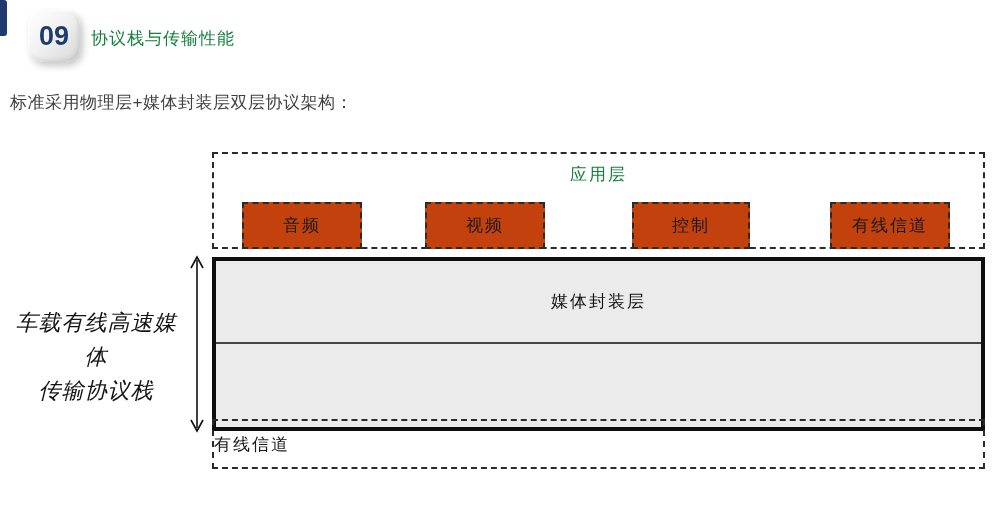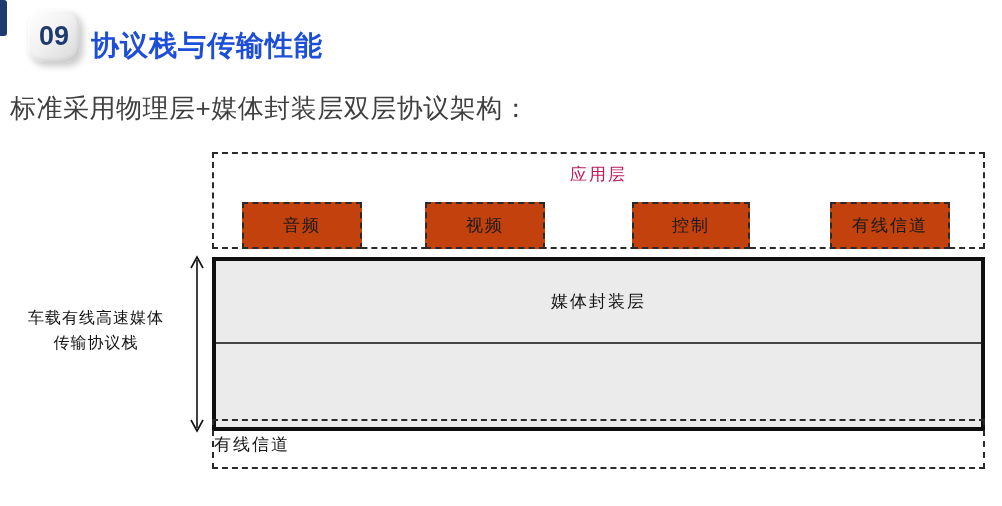--- a/index.html
+++ b/index.html
@@ -18,37 +18,37 @@
   .badge {
     position: absolute; left: 28px; top: 10px; width: 52px; height: 52px;
     border-radius: 15px;
     background: linear-gradient(135deg, #ffffff 0%, #f2f2f2 45%, #d7d7d7 100%);
     box-shadow: 3px 4px 7px rgba(0,0,0,0.22), inset 1px 1px 2px #ffffff, inset -2px -2px 4px rgba(0,0,0,0.10);
     display: flex; align-items: center; justify-content: center;
     font-size: 27px; font-weight: bold; color: #1e3a6e;
   }
   .page-title {
     position: absolute; left: 91px; top: 27px;
-    font-size: 28px; font-weight: bold; color: #1d4ed8; letter-spacing: 1px;
+    font-size: 17px; font-weight: normal; color: #15803d; letter-spacing: 1px;
   }
   .intro-text {
     position: absolute; left: 10px; top: 91px;
-    font-size: 26px; color: #3f3f3f; letter-spacing: 0.5px;
+    font-size: 17px; color: #3f3f3f; letter-spacing: 0.5px;
   }
 
   
   .diagram { position: absolute; left: 0; top: 0; width: 1002px; height: 506px; }
 
   .app-layer-box {
     position: absolute; left: 212px; top: 152px; width: 773px; height: 97px;
     border: 2px dashed #2a2a2a;
   }
   .app-layer-label {
     position: absolute; top: 9px; left: 0; width: 100%;
-    text-align: center; font-size: 17px; color: #be185d; letter-spacing: 2px;
+    text-align: center; font-size: 17px; color: #15803d; letter-spacing: 2px;
   }
   .app-sub-box {
     position: absolute; bottom: -2px; height: 47px;
     border: 2px dashed #2a2a2a; background: #c2410c;
     display: flex; align-items: center; justify-content: center;
     font-size: 17px; letter-spacing: 2px;
   }
   .sub-audio   { left:  28px; width: 120px; }
   .sub-video   { left: 211px; width: 120px; }
   .sub-control { left: 418px; width: 118px; }
@@ -60,22 +60,22 @@
   }
   .stack-row {
     width: 100%; height: 50%;
     display: flex; align-items: center; justify-content: center;
     font-size: 17px; letter-spacing: 2px; color: #111; text-align: right;
   }
   .stack-row-media { border-bottom: 2px solid #454545; }
 
   .side-label {
     position: absolute; left: 6px; top: 306px; width: 180px;
-    text-align: center; font-size: 16px; color: #141414;
-    line-height: 1.55; letter-spacing: 1px;
+    text-align: center; font-size: 22px; color: #141414;
+    line-height: 1.55; letter-spacing: 1px; font-style: italic;
   }
   .arrow-wrap { position: absolute; left: 187px; top: 255px; }
 
   .channel-box {
     position: absolute; left: 212px; top: 419px; width: 773px; height: 50px;
     border: 2px dashed #2a2a2a;
     display: flex; align-items: center; justify-content: flex-start;
     font-size: 17px; letter-spacing: 2px;
   }
 </style>

